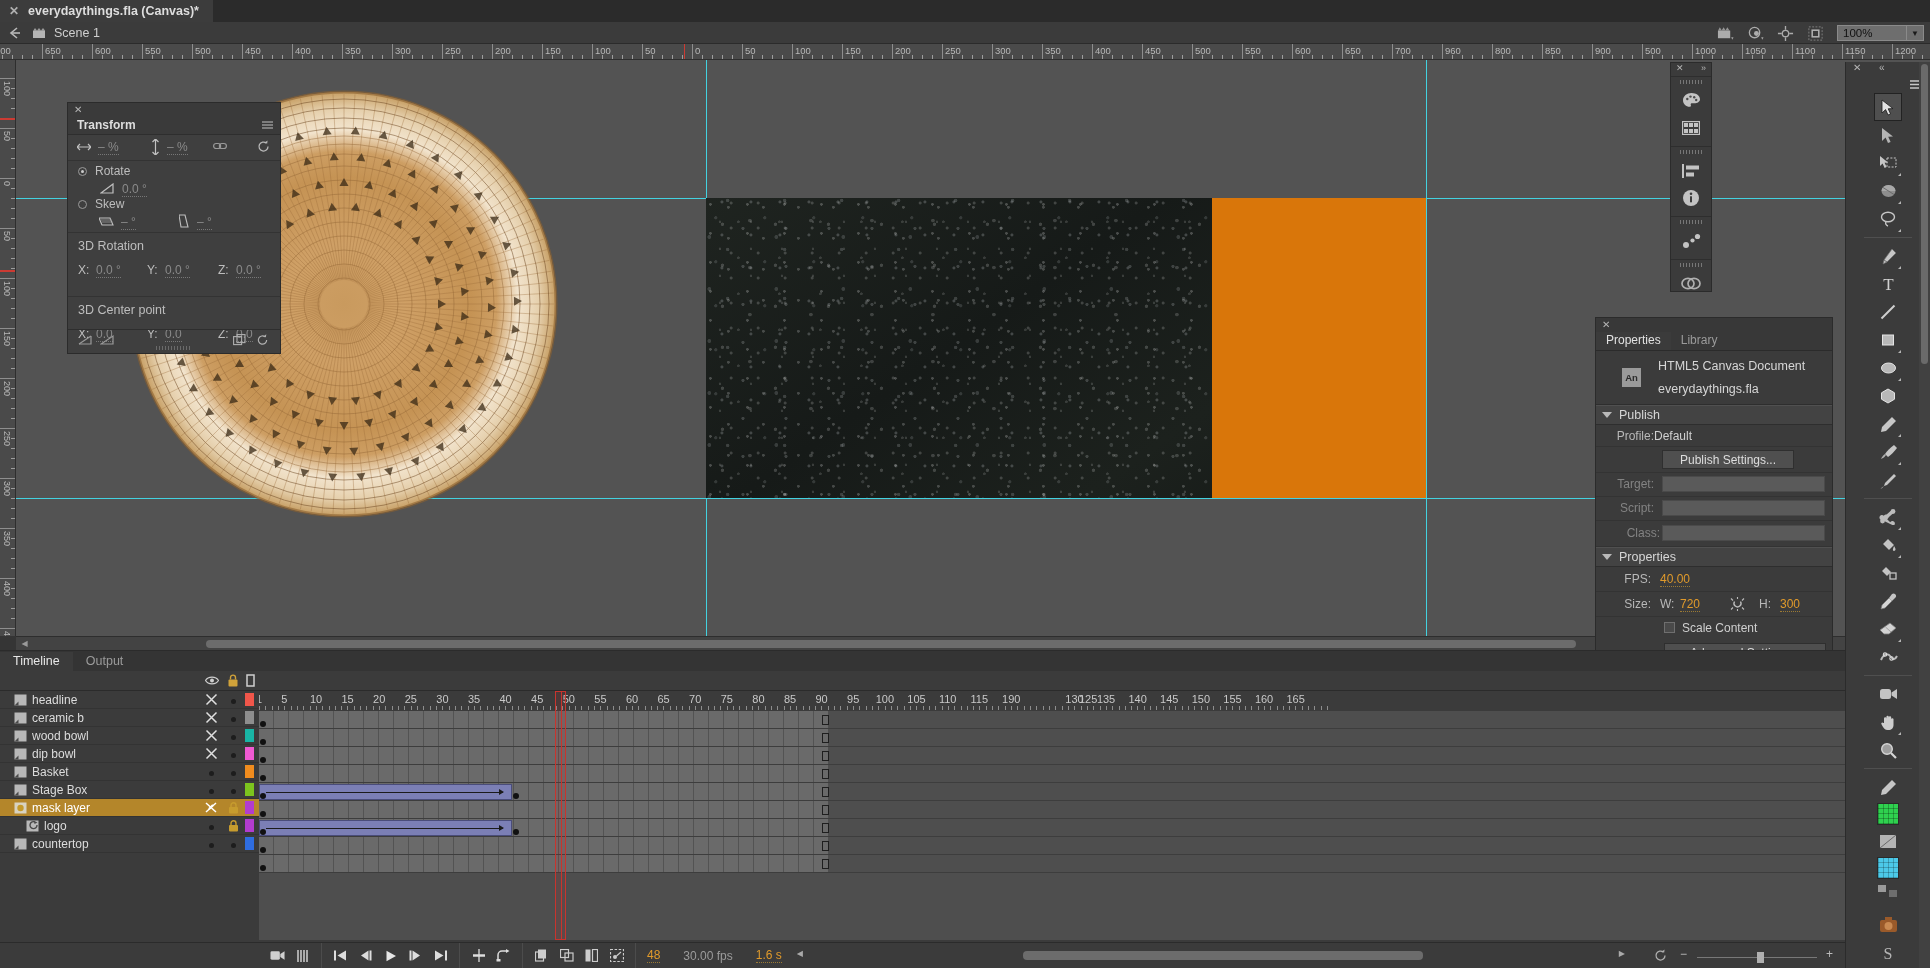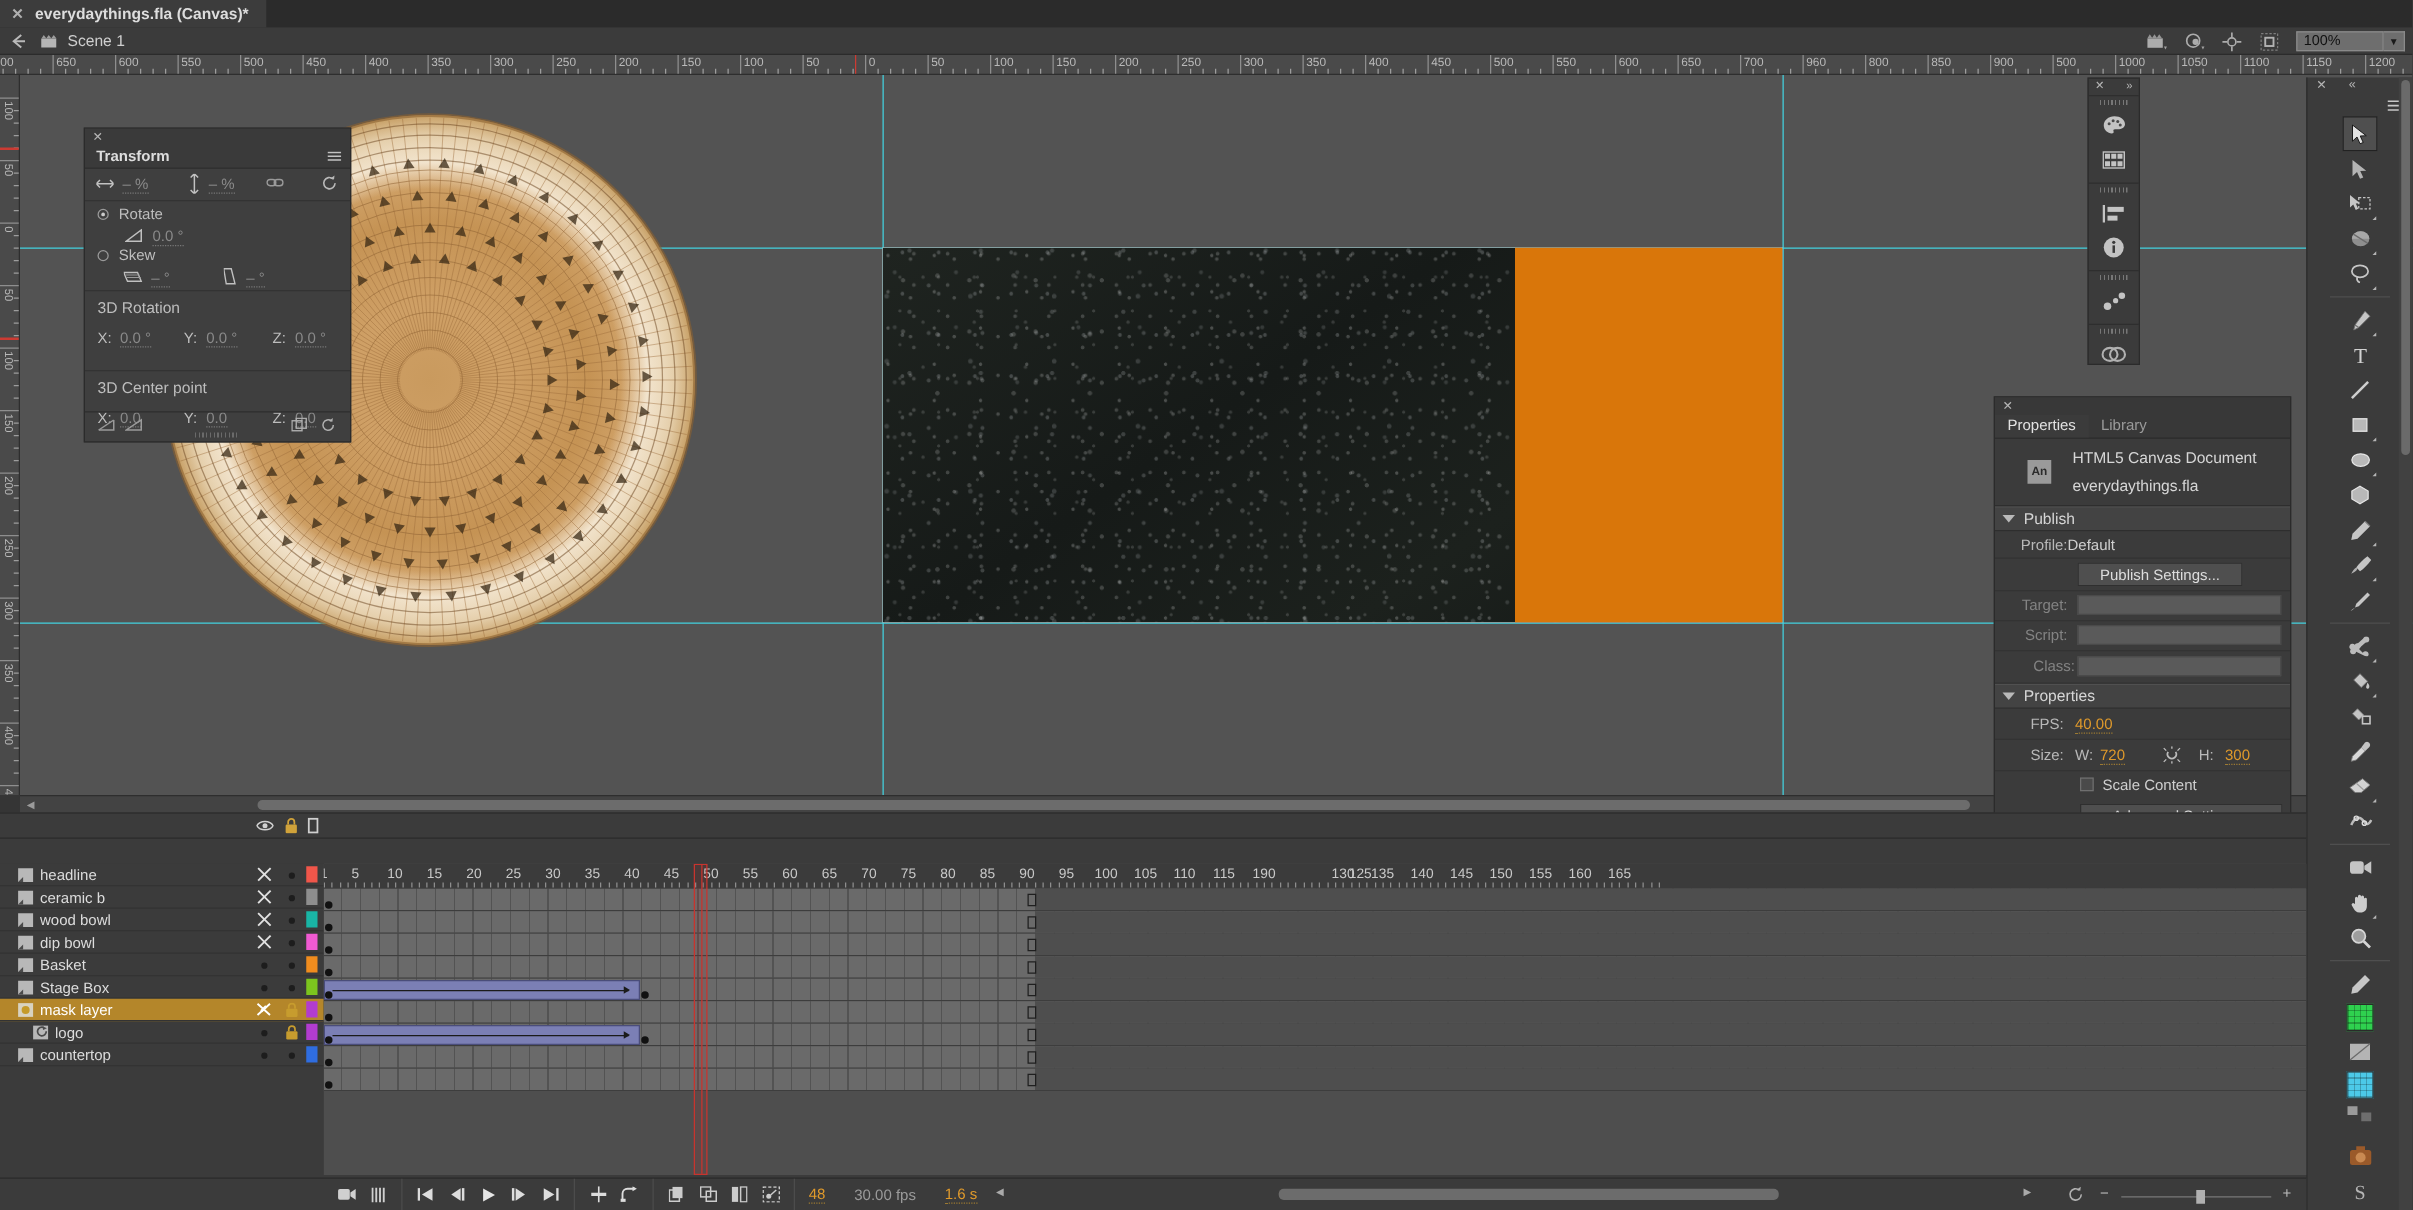--- a/index.html
+++ b/index.html
@@ -1314,20 +1314,24 @@
           <text x="8" y="14" font-family="Liberation Serif, serif" font-size="16" fill="#b5b5b5" text-anchor="middle">S</text>
         </svg>
     </div>
 
     <div class="scrollbar-r">
       <div class="th"></div>
     </div>
   </div>
 
   <div class="timeline">
+    <div class="tl-tabs">
+      <div class="tl-tab active">Timeline</div>
+      <div class="tl-tab">Output</div>
+    </div>
 
     <div class="tl-head">
       <svg style="position:absolute;left:205px;top:4px;width:14px;height:11px;" viewBox="0 0 14 11">
         <path d="M0.5 5.5 C3 1 11 1 13.5 5.5 C11 10 3 10 0.5 5.5 Z" fill="none" stroke="#cfcfcf" stroke-width="1.2"></path>
         <circle cx="7" cy="5.5" r="2" fill="#cfcfcf"></circle>
       </svg>
       <svg style="position:absolute;left:227px;top:3px;width:12px;height:13px;" viewBox="0 0 12 13">
         <rect x="1.5" y="5.5" width="9" height="7" rx="1" fill="#d0a23a"></rect>
         <path d="M3.5 5.5 V3.6 a2.5 2.5 0 0 1 5 0 V5.5" fill="none" stroke="#d0a23a" stroke-width="1.4"></path>
       </svg>

